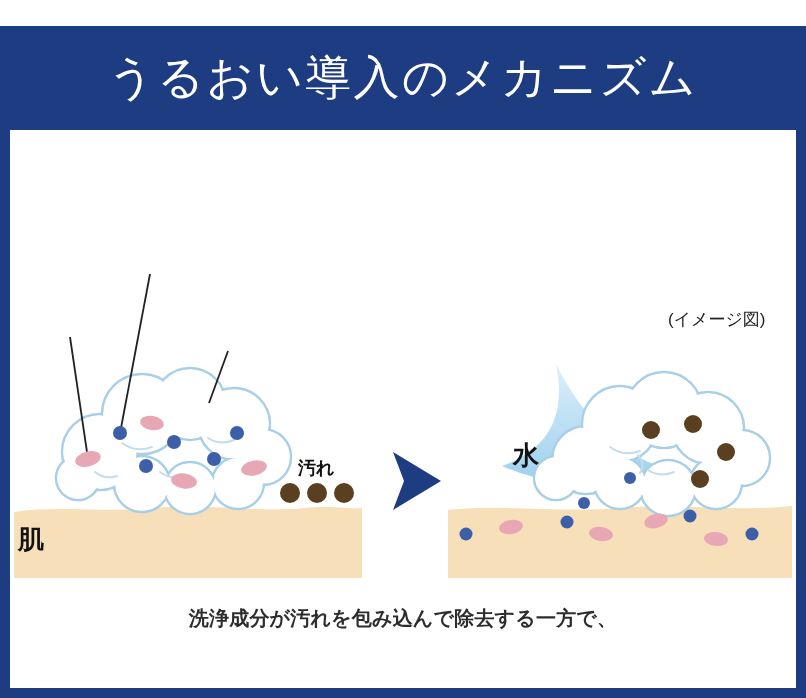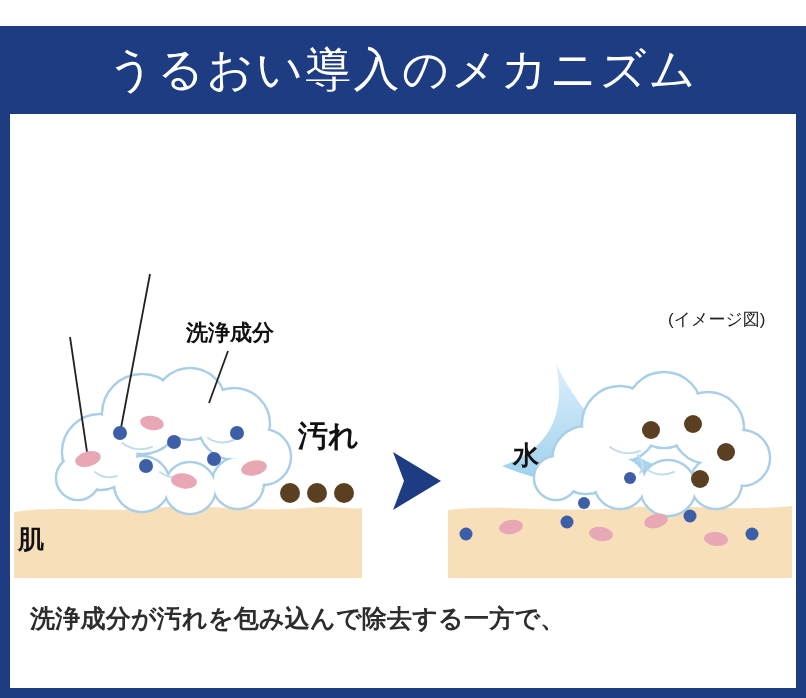--- a/index.html
+++ b/index.html
@@ -4,21 +4,21 @@
 <style>
   * { margin: 0; padding: 0; box-sizing: border-box; }
   html, body { width: 806px; height: 698px; background: #ffffff; }
   body { font-family: "Liberation Sans", "DejaVu Sans", sans-serif; }
   .page {
     position: relative; width: 806px; height: 698px;
     background: #ffffff; overflow: hidden;
   }
   .top-strip { position: absolute; left: 0; top: 0; width: 806px; height: 26px; background: #ffffff; }
   .header-band {
-    position: absolute; left: 0; top: 26px; width: 806px; height: 88px;
+    position: absolute; left: 0; top: 26px; width: 806px; height: 104px;
     background: #1e3c82; display: flex; align-items: center; justify-content: center;
     z-index: 5;
   }
   .page-title {
     color: #ffffff; font-family: "Liberation Serif", "DejaVu Serif", serif;
     font-size: 46px; font-weight: 500; letter-spacing: 0.05em; white-space: nowrap;
   }
   .side-border { position: absolute; top: 26px; width: 10px; height: 672px; background: #1e3c82; z-index: 6; }
   .side-border.left { left: 0; }
   .side-border.right { left: 796px; }
@@ -26,25 +26,25 @@
 
   .diagram-canvas { position: absolute; left: 0; top: 0; z-index: 1; }
 
   .dlabel {
     position: absolute; z-index: 3; color: #111111; font-weight: bold;
     font-size: 22px; white-space: nowrap; line-height: 1.2;
   }
   .dlabel.note { font-size: 17px; font-weight: 500; color: #222222; }
   .dlabel.water-label { font-size: 26px; }
   .dlabel.skin-label { font-size: 26px; }
-  .dlabel.dirt-label { font-size: 30px; }
+  .dlabel.dirt-label { font-size: 18px; margin-top: 40px; }
 
   .caption {
     position: absolute; left: 30px; top: 598px; width: 746px; z-index: 3;
-    color: #2d2d2d; font-size: 25px; font-weight: bold;
+    text-align: center; color: #2d2d2d; font-size: 20px; font-weight: bold;
     line-height: 41px; letter-spacing: 0.01em;
   }
 </style>
 </head>
 <body>
 
 <div class="page">
 
   <div class="top-strip"></div>
 
@@ -186,21 +186,20 @@
       </g>
       <g fill="#e8a7b5">
         <ellipse cx="511" cy="527" rx="12" ry="7" transform="rotate(-10 511 527)"></ellipse>
         <ellipse cx="601" cy="534" rx="12" ry="7" transform="rotate(8 601 534)"></ellipse>
         <ellipse cx="656" cy="521" rx="12" ry="7" transform="rotate(-14 656 521)"></ellipse>
         <ellipse cx="716" cy="539" rx="12" ry="7" transform="rotate(6 716 539)"></ellipse>
       </g>
     </g>
   </svg>
 
-  <div class="dlabel" style="left:186px; top:320px;">洗浄成分</div>
   <div class="dlabel note" style="left:668px; top:310px;">(イメージ図)</div>
   <div class="dlabel dirt-label" style="left:298px; top:418px;">汚れ</div>
   <div class="dlabel water-label" style="left:513px; top:440px;">水</div>
   <div class="dlabel skin-label" style="left:18px; top:524px;">肌</div>
 
   <div class="caption">
     <div>洗浄成分が汚れを包み込んで除去する一方で、</div>
   </div>
 
 </div>

